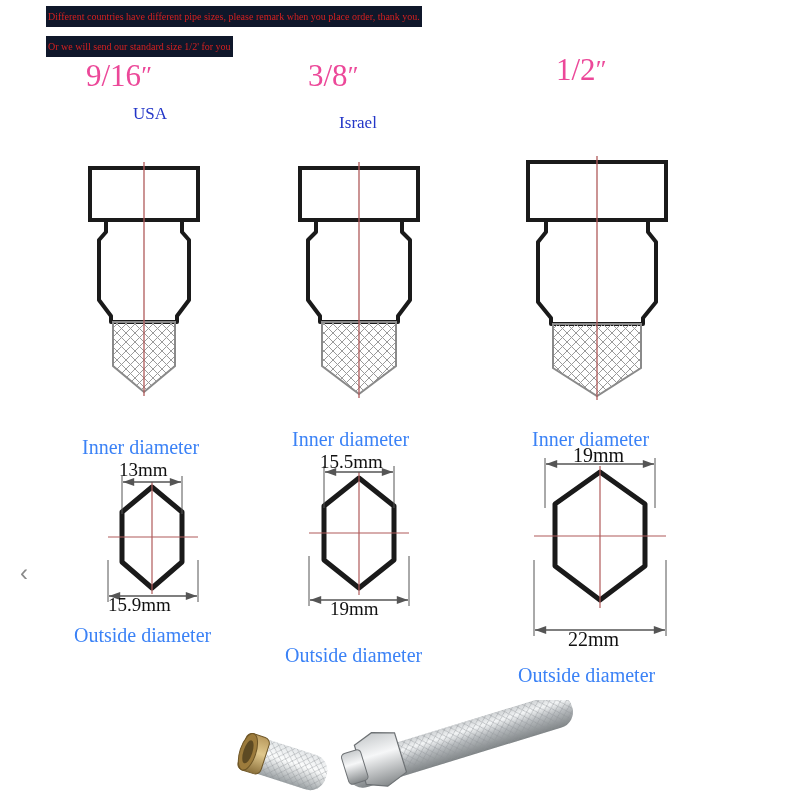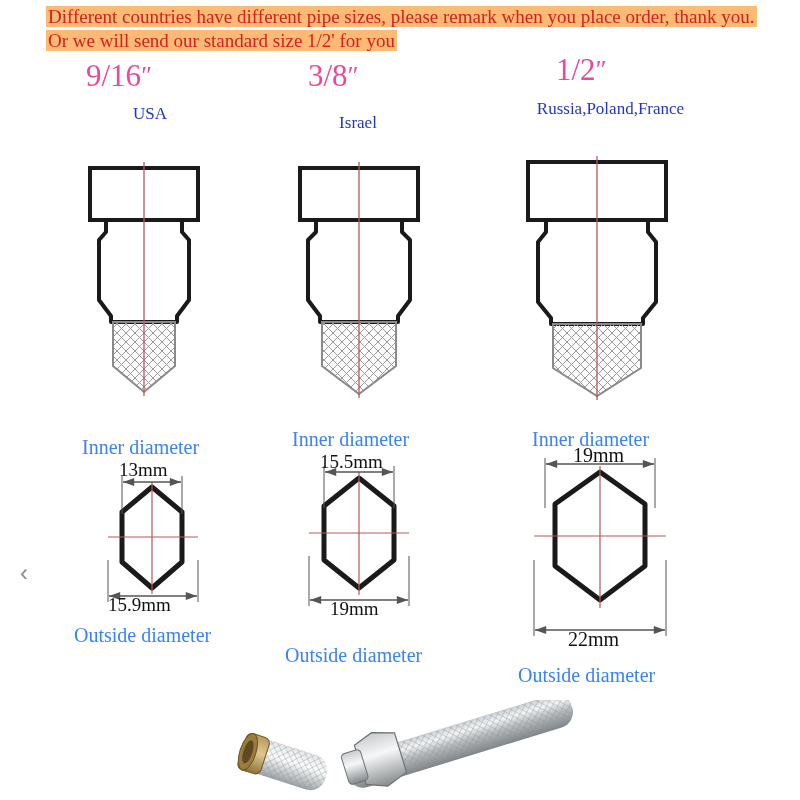--- a/index.html
+++ b/index.html
@@ -22,31 +22,31 @@
 
   
   .notice {
     position: absolute;
     left: 46px;
     top: 6px;
     width: 712px;
   }
   .notice-line {
     display: inline-block;
-    background: #fdba74;
+    background: #0f172a;
     color: #d42020;
     font-family: "Liberation Serif", serif;
-    font-size: 19px;
+    font-size: 10px;
     line-height: 19px;
     padding: 1px 2px;
     white-space: nowrap;
     text-align: right;
   }
   .notice-line.second {
-    margin-top: 3px;
+    margin-top: 9px;
   }
 
   
   .size-label {
     position: absolute;
     font-family: "Liberation Serif", serif;
     font-size: 31px;
     color: #ec4899;
     white-space: nowrap;
   }
@@ -130,21 +130,20 @@
   <div class="country" style="left:106px; top:104px; width:88px;">USA</div>
 
   <div class="size-label" style="left:308px; top:58px;">
     <span>3/8</span><span class="prime">″</span>
   </div>
   <div class="country" style="left:312px; top:113px; width:92px;">Israel</div>
 
   <div class="size-label" style="left:556px; top:52px;">
     <span>1/2</span><span class="prime">″</span>
   </div>
-  <div class="country" style="left:503px; top:99px; width:215px;">Russia,Poland,France</div>
 
   <svg class="layer" viewBox="0 0 800 800" xmlns="http://www.w3.org/2000/svg">
     <defs>
       <pattern id="mesh" width="9" height="9" patternUnits="userSpaceOnUse">
         <path d="M0 0 L9 9 M9 0 L0 9" stroke="#9a9a9a" stroke-width="1" fill="none"></path>
       </pattern>
       <marker id="arrL" markerWidth="10" markerHeight="8" refX="9" refY="4" orient="auto">
         <path d="M9,4 L1,1.2 L1,6.8 Z" fill="#555555"></path>
       </marker>
       <marker id="arrR" markerWidth="10" markerHeight="8" refX="1" refY="4" orient="auto">

